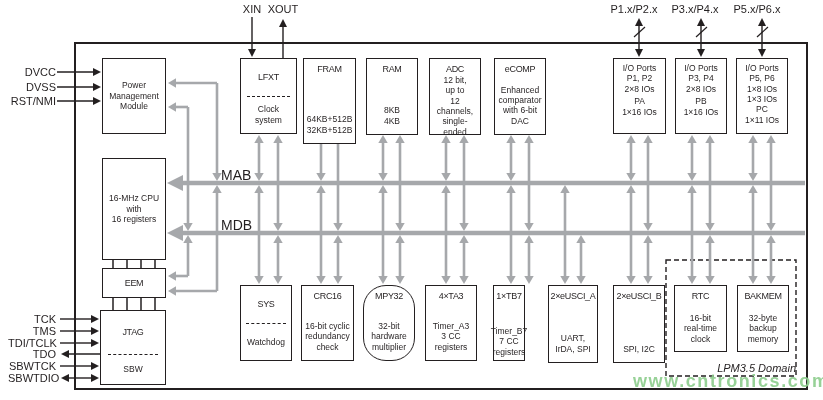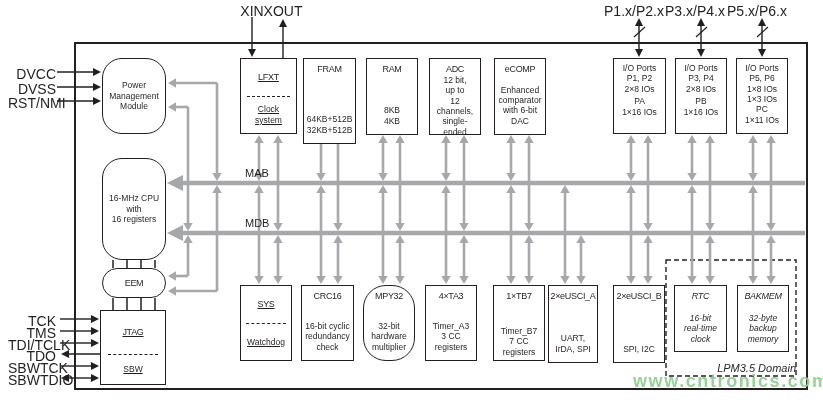--- a/index.html
+++ b/index.html
@@ -5,31 +5,31 @@
   html,body{margin:0;padding:0;background:#fff;}
   .stage{position:relative;width:823px;height:400px;background:#fff;overflow:hidden;
          font-family:"Liberation Sans",sans-serif;color:#231f20;}
   #wires{position:absolute;left:0;top:0;z-index:1;}
   .blk{position:absolute;z-index:2;background:#fff;border:1.5px solid #231f20;box-sizing:border-box;
        display:flex;flex-direction:column;align-items:center;text-align:center;
        font-size:8.5px;line-height:1.22;}
   .blk .t{font-size:9px;letter-spacing:-0.3px;white-space:nowrap;}
   .multi{white-space:pre-line;}
   .sb{justify-content:space-between;padding:5px 1px 8px;}
-  .sb2{justify-content:space-between;padding:5px 1px 7px;font-style:italic;}
-  .mid{justify-content:center;padding:2px 1px;border-radius:20px;}
+  .sb2{justify-content:space-between;padding:5px 1px 7px;}
+  .mid{justify-content:center;padding:2px 1px;}
   .split{padding:0 1px;}
-  .half{flex:1;display:flex;align-items:center;justify-content:center;width:100%;text-decoration:underline;}
+  .half{flex:1;display:flex;align-items:center;justify-content:center;width:100%;}
   .divider{width:82%;border-top:1.5px dashed #231f20;}
   .port{justify-content:flex-start;padding:4px 1px 16px;}
   .grp{margin-top:auto;}
-  .pin{position:absolute;z-index:3;font-size:14px;}
+  .pin{position:absolute;z-index:3;font-size:11px;}
   .pin.r{text-align:right;}
   .pin.c{text-align:center;}
-  .buslbl{position:absolute;z-index:3;font-size:11px;margin-left:24px;}
+  .buslbl{position:absolute;z-index:3;font-size:14px;}
   .lpmlbl{position:absolute;z-index:3;font-size:11px;text-align:right;font-style:italic;}
   .watermark{position:absolute;z-index:4;font-size:18px;letter-spacing:1.6px;
              color:#8fce8f;opacity:0.92;font-weight:bold;}
 </style>
 </head>
 <body>
 
 <div class="stage">
   <svg id="wires" width="823" height="400">
       <rect x="75" y="43" width="732" height="346" fill="none" stroke="#231f20" stroke-width="2"></rect>
@@ -310,21 +310,21 @@
     <div class="multi">32-bit
 hardware
 multiplier</div>
   </div>
   <div class="blk sb" style="left:425px;top:285px;width:52px;height:76px;">
     <div class="t">4×TA3</div>
     <div class="multi">Timer_A3
 3 CC
 registers</div>
   </div>
-  <div class="blk sb" style="left:493px;top:285px;width:52px;height:76px;gap:24px;">
+  <div class="blk sb" style="left:493px;top:285px;width:32px;height:76px;gap:24px;">
     <div class="t">1×TB7</div>
     <div class="multi">Timer_B7
 7 CC
 registers</div>
   </div>
   <div class="blk sb" style="left:548px;top:285px;width:50px;height:78px;">
     <div class="t">2×eUSCI_A</div>
     <div class="multi">UART,
 IrDA, SPI</div>
   </div>

